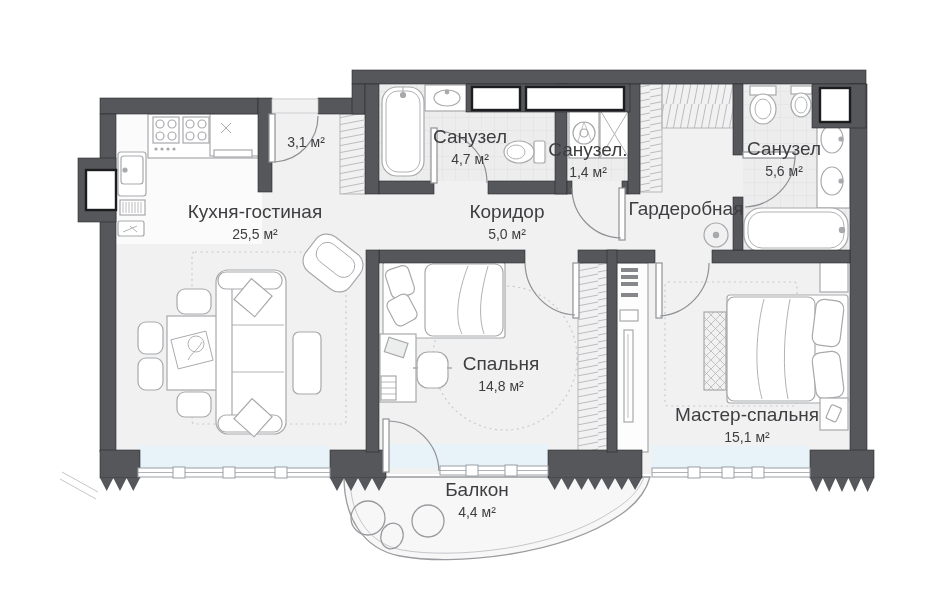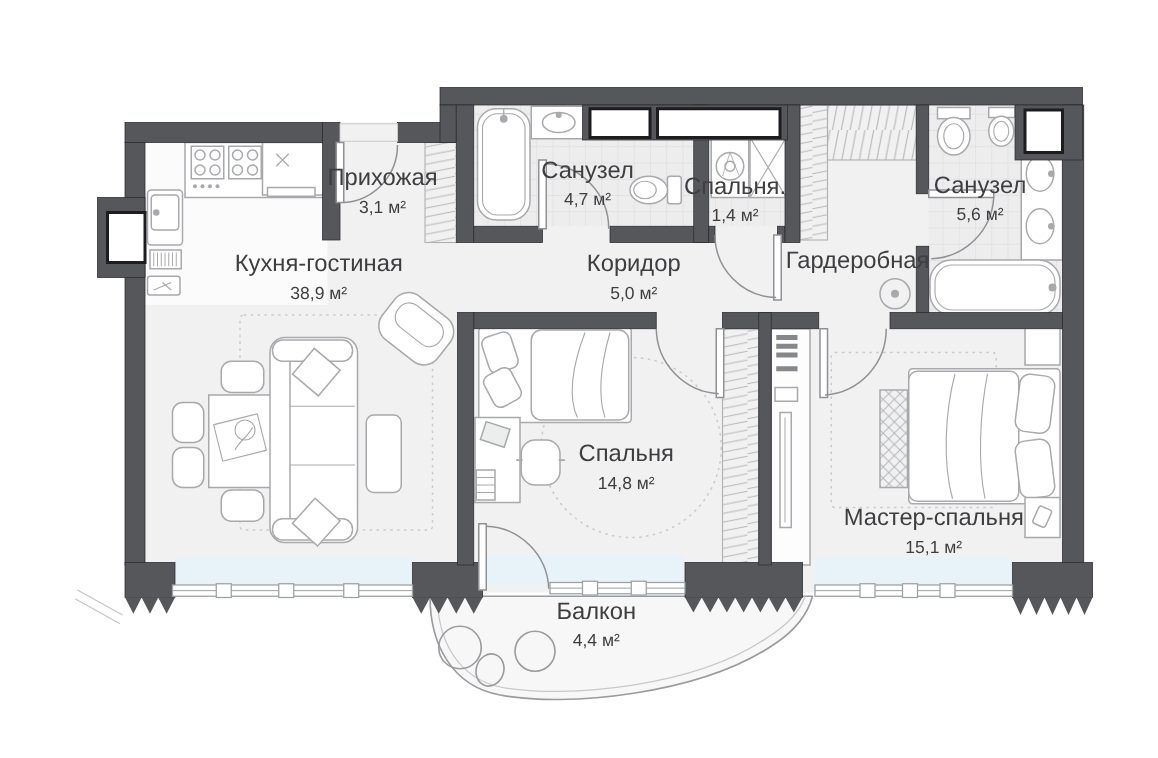--- a/index.html
+++ b/index.html
@@ -326,37 +326,36 @@
       <path d="M795,158 A52,52 0 0 1 745,207"></path>
     </g>
     <g>
       <rect x="383" y="419" width="6" height="53" fill="#ffffff"></rect>
       <path d="M389,421 A52,52 0 0 1 439,471"></path>
     </g>
   </g>
 </svg>
 
 <div class="room-label" style="left:226px;top:131px;">
-  <div class="rn">Прихожая</div>
   <div class="ra">3,1 м²</div>
 </div>
 <div class="room-label" style="left:175px;top:200px;">
   <div class="rn">Кухня-гостиная</div>
-  <div class="ra">38,9 м²</div>
+  <div class="ra">25,5 м²</div>
 </div>
 <div class="room-label" style="left:390px;top:125px;">
   <div class="rn">Санузел</div>
   <div class="ra">4,7 м²</div>
 </div>
 <div class="room-label" style="left:427px;top:200px;">
   <div class="rn">Коридор</div>
   <div class="ra">5,0 м²</div>
 </div>
 <div class="room-label" style="left:508px;top:138px;">
-  <div class="rn">Спальня.</div>
+  <div class="rn">Санузел.</div>
   <div class="ra">1,4 м²</div>
 </div>
 <div class="room-label" style="left:606px;top:197px;">
   <div class="rn">Гардеробная</div>
 </div>
 <div class="room-label" style="left:704px;top:137px;">
   <div class="rn">Санузел</div>
   <div class="ra">5,6 м²</div>
 </div>
 <div class="room-label" style="left:421px;top:352px;">

